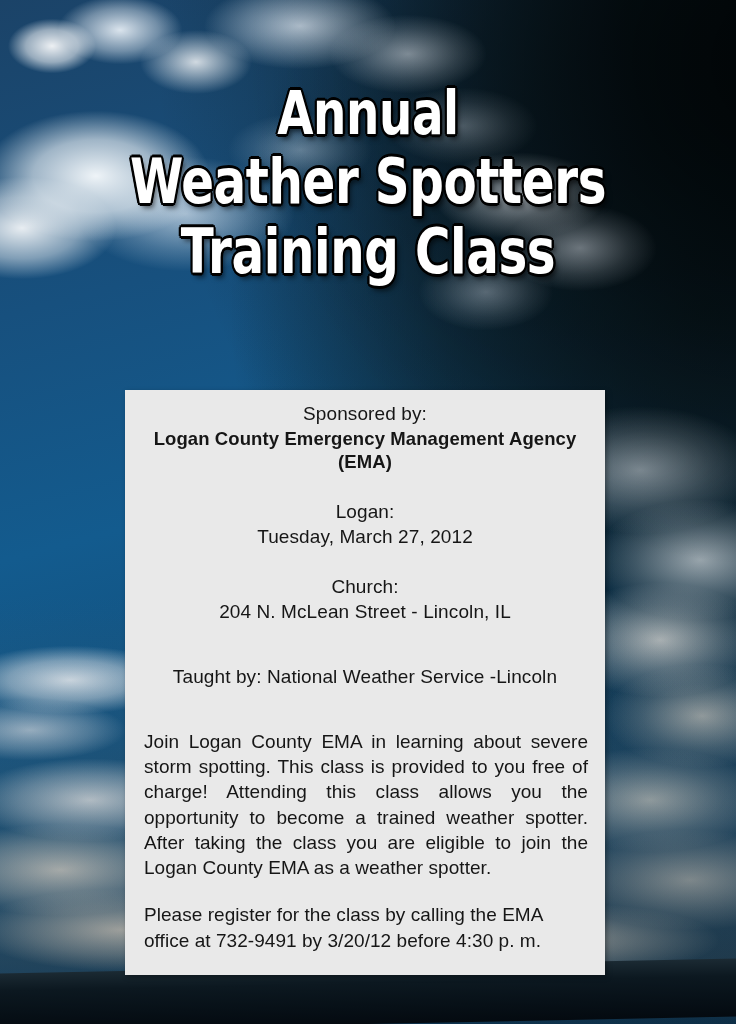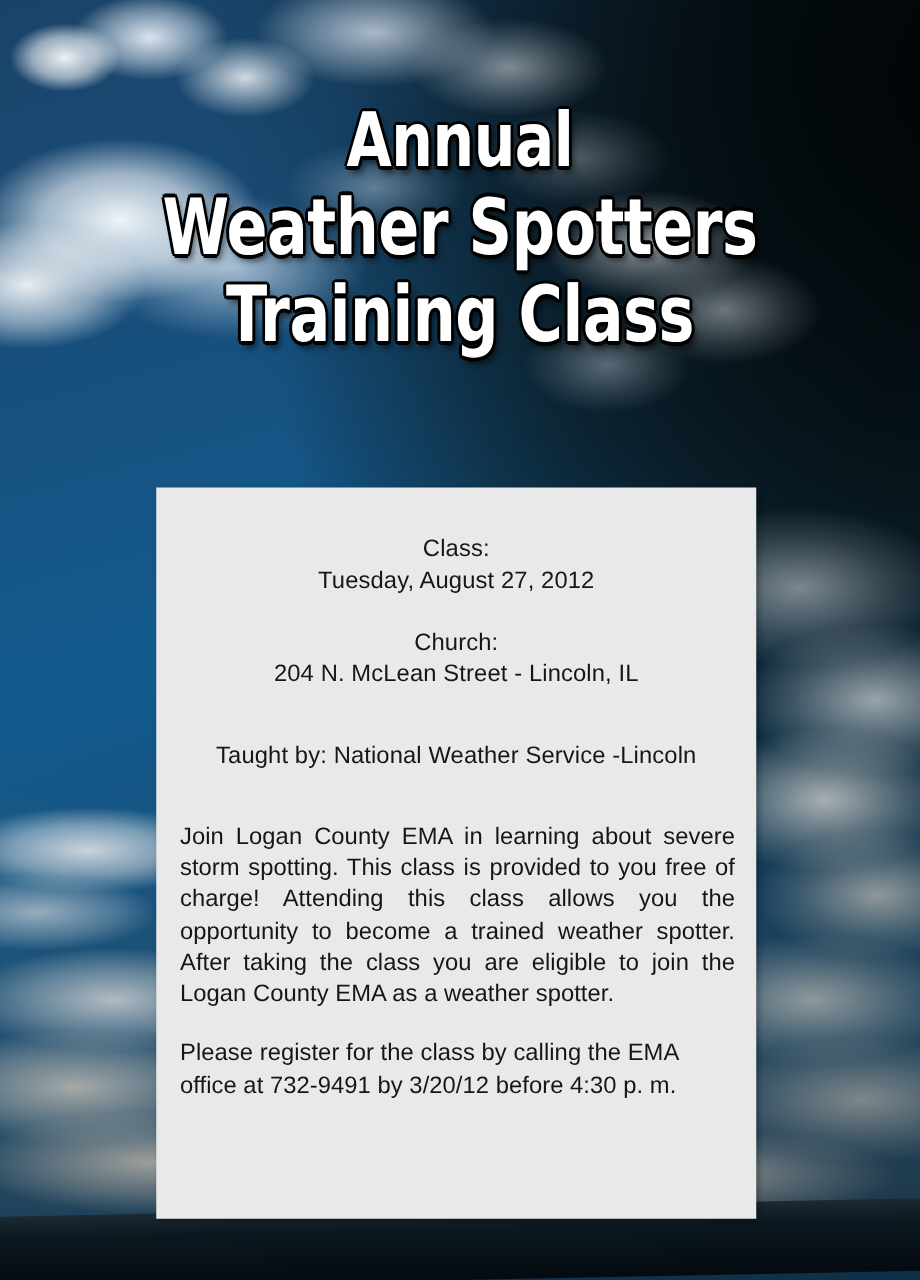--- a/index.html
+++ b/index.html
@@ -195,26 +195,31 @@
   <div class="horizon"></div>
 
   <div class="headline">
     <span class="line l1">Annual</span>
     <span class="line l2">Weather Spotters</span>
     <span class="line l3">Training Class</span>
   </div>
 
   <div class="panel">
 
+    <div class="block center">
+      <p class="ln">Sponsored by:</p>
+      <p class="ln bold">Logan County Emergency Management Agency</p>
+      <p class="ln bold">(EMA)</p>
+    </div>
 
     <div class="gap-lg"></div>
 
     <div class="block center">
-      <p class="ln">Class:</p>
-      <p class="ln">Tuesday, August 27, 2012</p>
+      <p class="ln">Logan:</p>
+      <p class="ln">Tuesday, March 27, 2012</p>
     </div>
 
     <div class="gap-lg"></div>
 
     <div class="block center">
       <p class="ln">Church:</p>
       <p class="ln">204 N. McLean Street - Lincoln, IL</p>
     </div>
 
     <div class="gap-md"></div>

